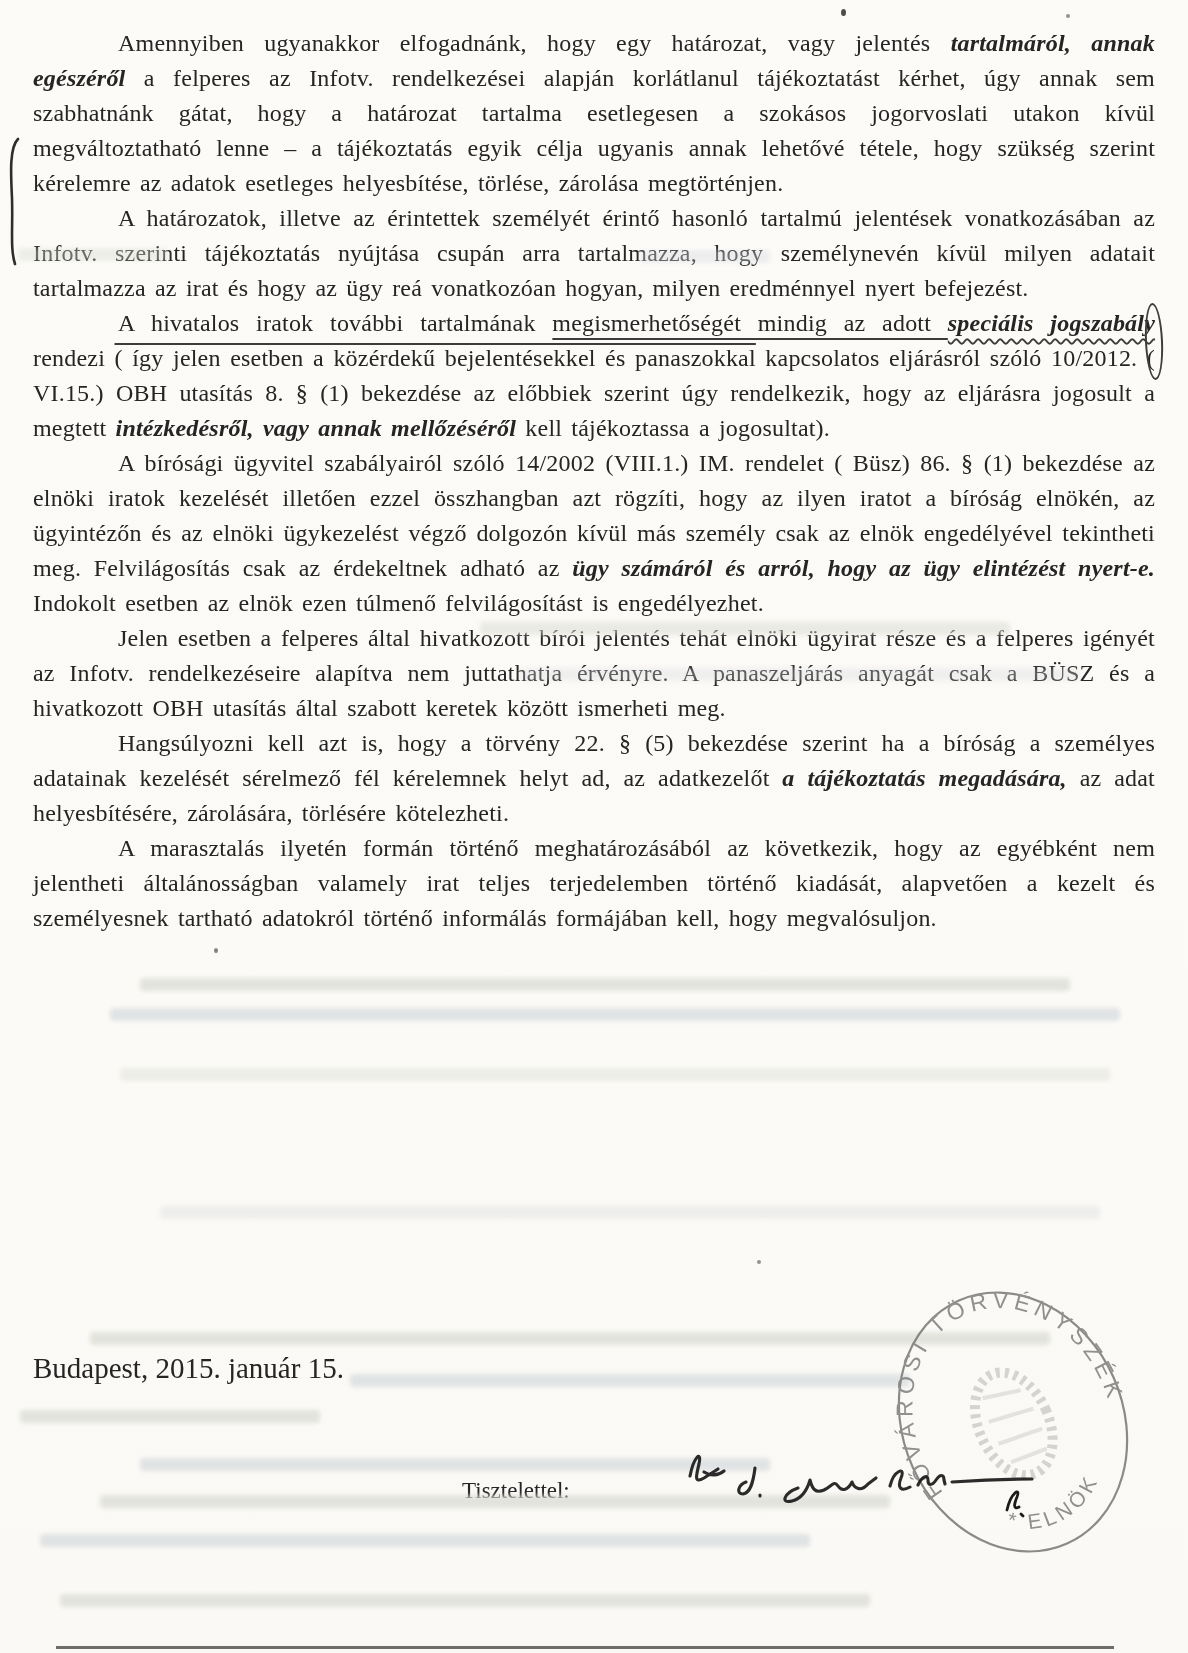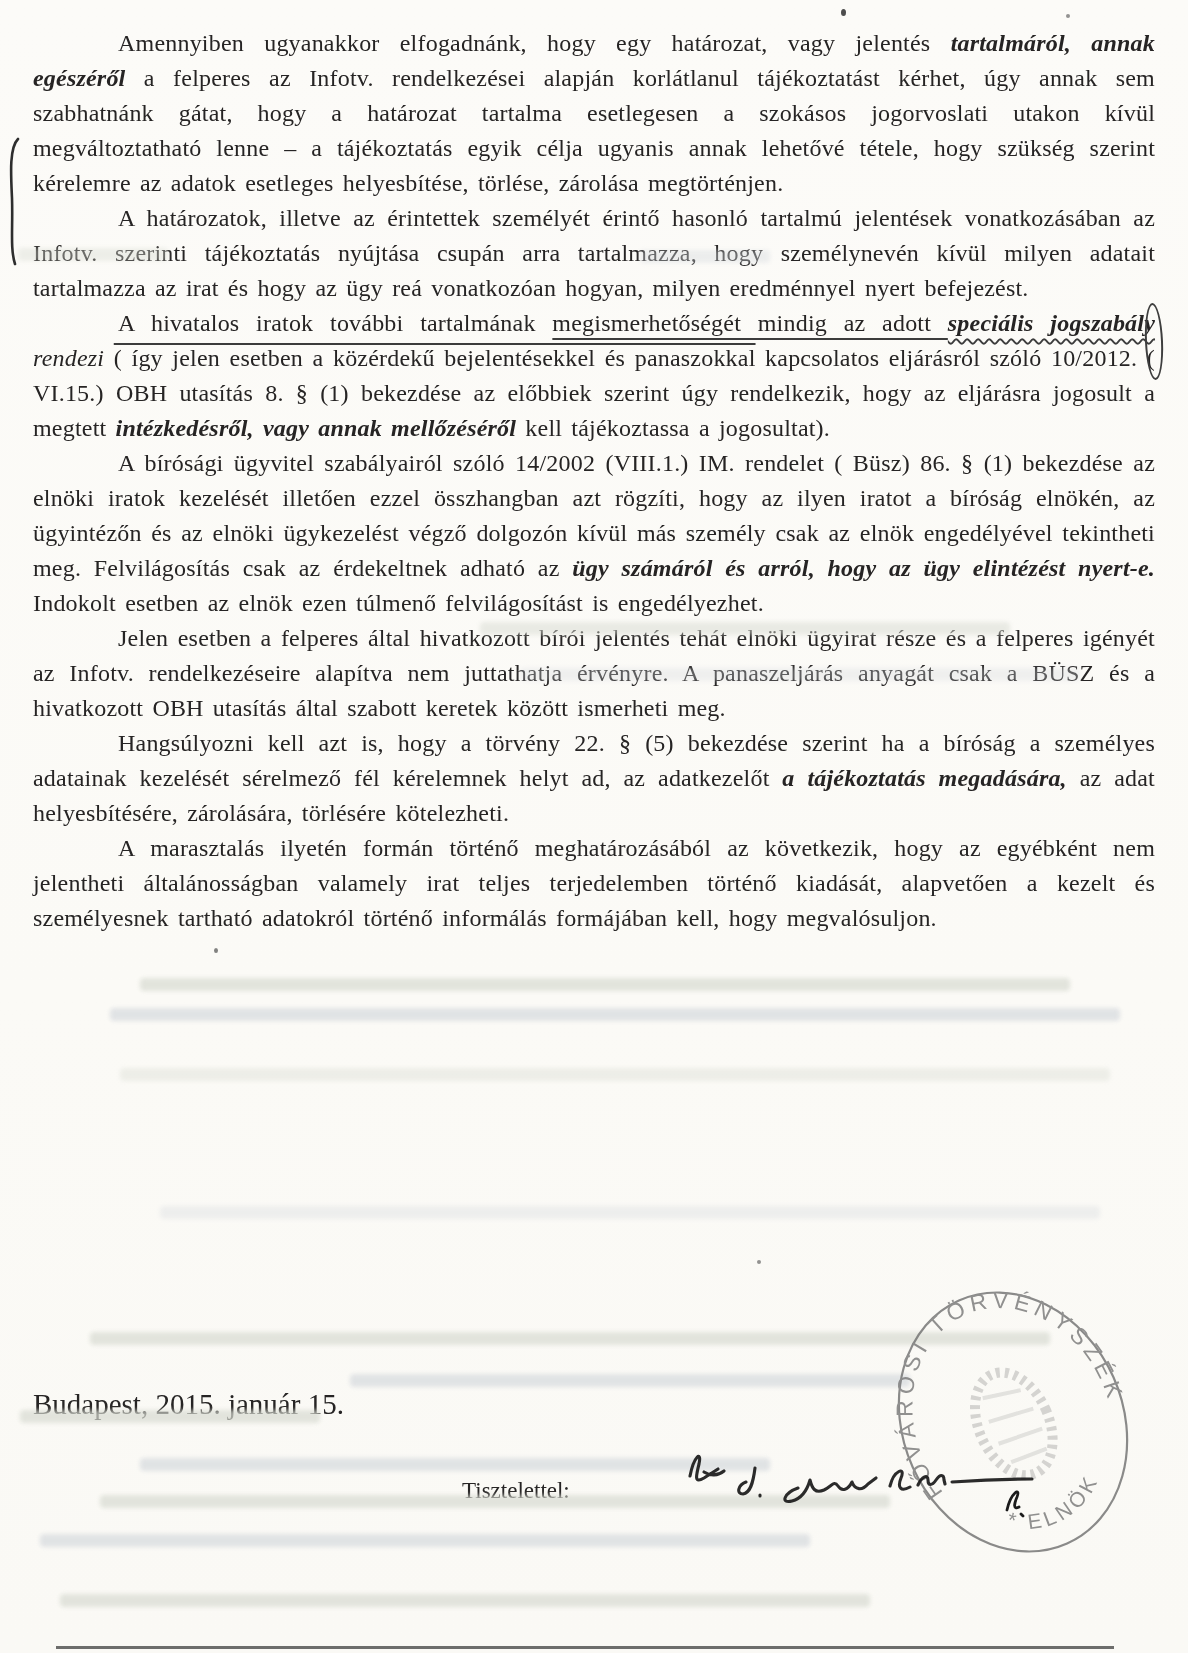--- a/index.html
+++ b/index.html
@@ -21,27 +21,27 @@
   .p3 { margin-top:2px; }
   .p4 { margin-top:14px; }
   .p5 { margin-top:8px; }
   .p6 { margin-top:30px; }
   .p7 { margin-top:33px; }
   .bi { font-weight:bold; font-style:italic; }
   .pen-u, .pen-uw, .pen-o { text-decoration-skip-ink:none; }
   .pen-u  { text-decoration:underline; text-decoration-thickness:2.4px; text-underline-offset:7px; text-decoration-color:#3c3c3c; }
   .pen-uw { text-decoration:underline wavy; text-decoration-thickness:1.6px; text-underline-offset:7px; text-decoration-color:#3c3c3c; }
   .pen-o  { text-decoration:overline; text-decoration-thickness:2.4px; text-decoration-color:#3c3c3c; }
-  .pen-circle { position:relative;font-style:italic; }
+  .pen-circle { position:relative; }
   .pen-circle::after {
     content:""; position:absolute; left:-10px; right:-8px; top:-7px; bottom:-9px;
     border:2.4px solid #3e3e3e; border-radius:50%; transform:rotate(-2.5deg);
     pointer-events:none;
   }
-  .date-line { position:absolute; left:33px; top:1352px; font-size:29px;margin-top:36px; }
+  .date-line { position:absolute; left:33px; top:1352px; font-size:29px; }
   .closing   { position:absolute; left:462px; top:1478px; font-size:23px; }
   .sig-name  { position:absolute; left:752px; top:1484px; width:310px; text-align:center; font-size:29px; }
   .ghost { position:absolute; height:13px; background:#d8dbd2; filter:blur(2px); opacity:.7; border-radius:4px; }
   .ghost.b { background:#d6dade; }
   .speck { position:absolute; background:#4d4d4d; border-radius:50%; }
   .scan-line { position:absolute; left:56px; top:1646px; width:1058px; height:2.5px; background:#4a4a4a; opacity:.8; }
   .bracket { position:absolute; left:2px; top:136px; }
   .stamp { position:absolute; left:883px; top:1276px; opacity:.8; }
   .stamp-ring { fill:none; stroke:#6f6f6f; stroke-width:2.2; }
   .stamp-text { font-family:"Liberation Sans", sans-serif; font-size:23px; letter-spacing:5px; fill:#767676; }

